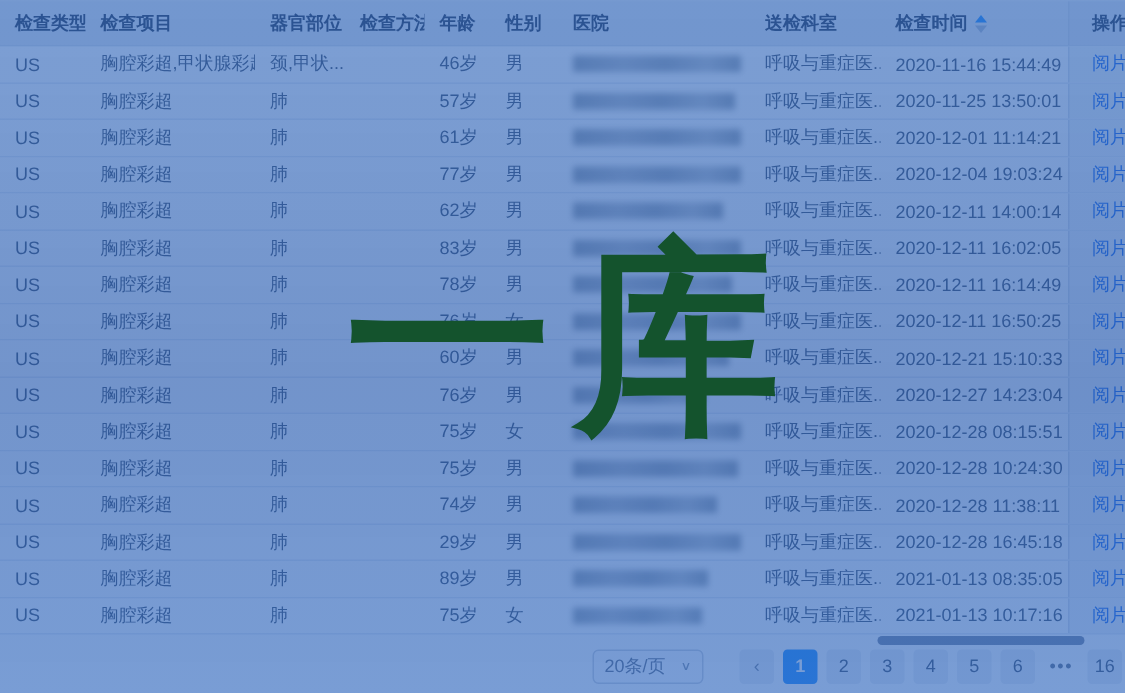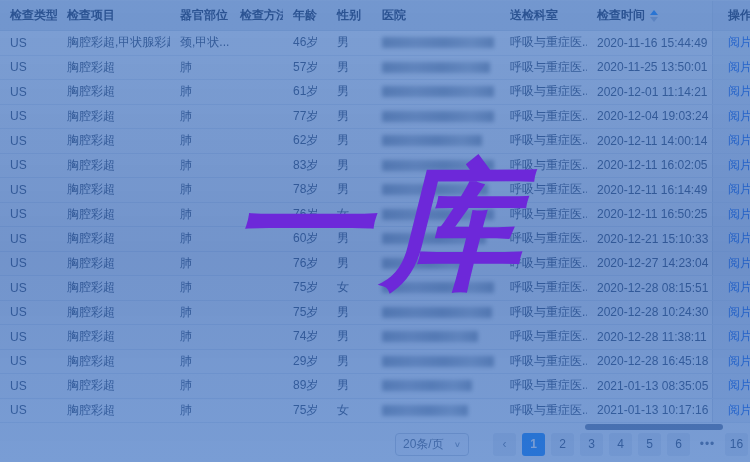--- a/index.html
+++ b/index.html
@@ -58,22 +58,22 @@
   }
   .pg-btn.active { background:#409eff; color:#ffffff; font-weight:bold; }
   .pg-prev { color:#8b95a6; }
   .pg-dots { background:transparent; letter-spacing:1px; color:#7b8698; }
   .overlay {
     position:fixed; inset:0; z-index:10; pointer-events:none;
     background:linear-gradient(180deg, rgba(23,84,178,0.56) 0%, rgba(20,76,168,0.60) 55%, rgba(24,86,182,0.58) 100%);
   }
   .watermark {
     position:fixed; left:230px; top:158px; z-index:12; pointer-events:none;
-    color:#6d28d9; font-size:138px; font-weight:900; line-height:1; letter-spacing:14px;
-    font-family:"DejaVu Sans","Liberation Sans",sans-serif; white-space:nowrap;font-style:italic;
+    color:#14532d; font-size:138px; font-weight:900; line-height:1; letter-spacing:14px;
+    font-family:"DejaVu Sans","Liberation Sans",sans-serif; white-space:nowrap;
   }
 </style>
 </head>
 <body>
 
 <div class="table">
   <div class="grid-row thead" id="thead">
       <div class="th">
         <span>检查类型</span>
       </div>

